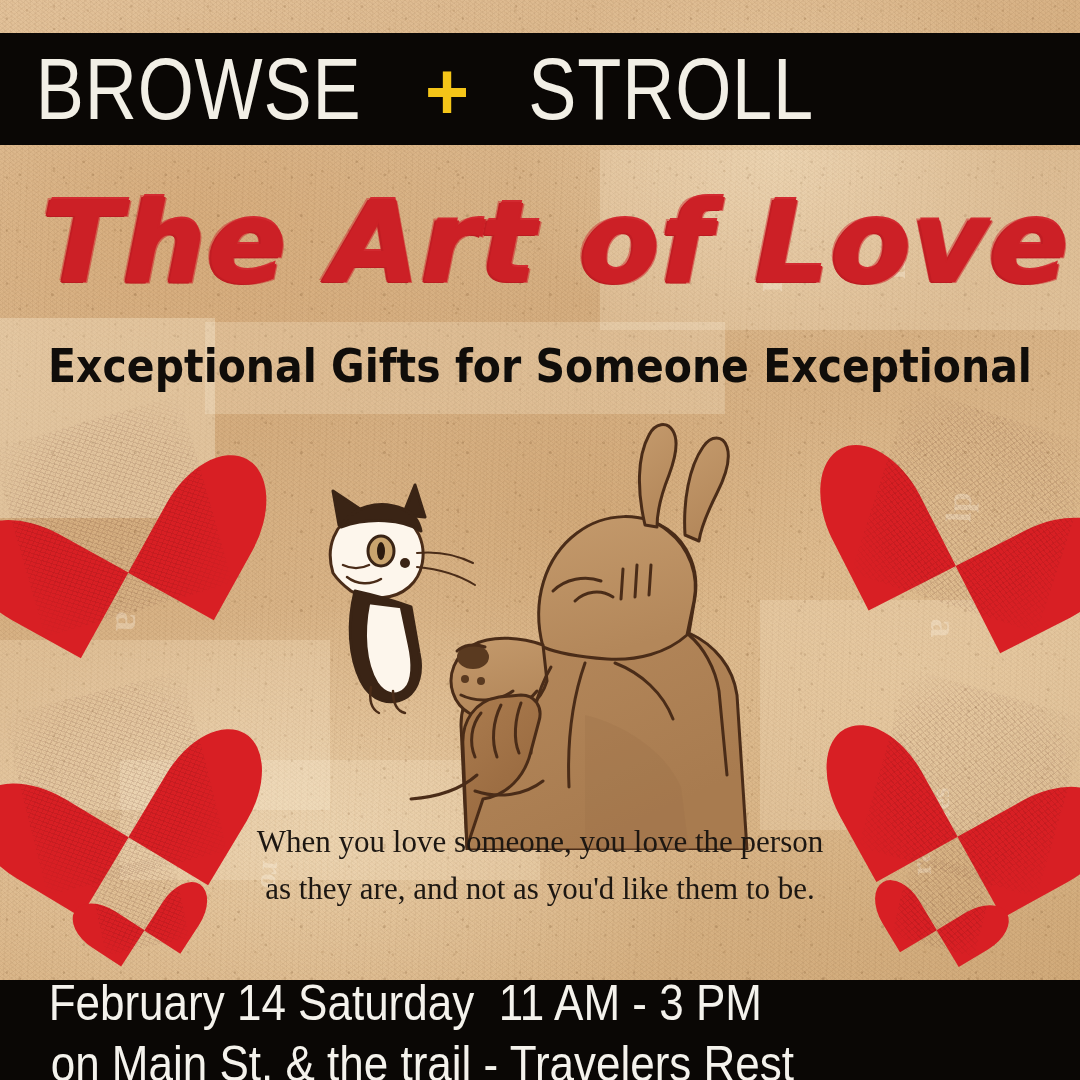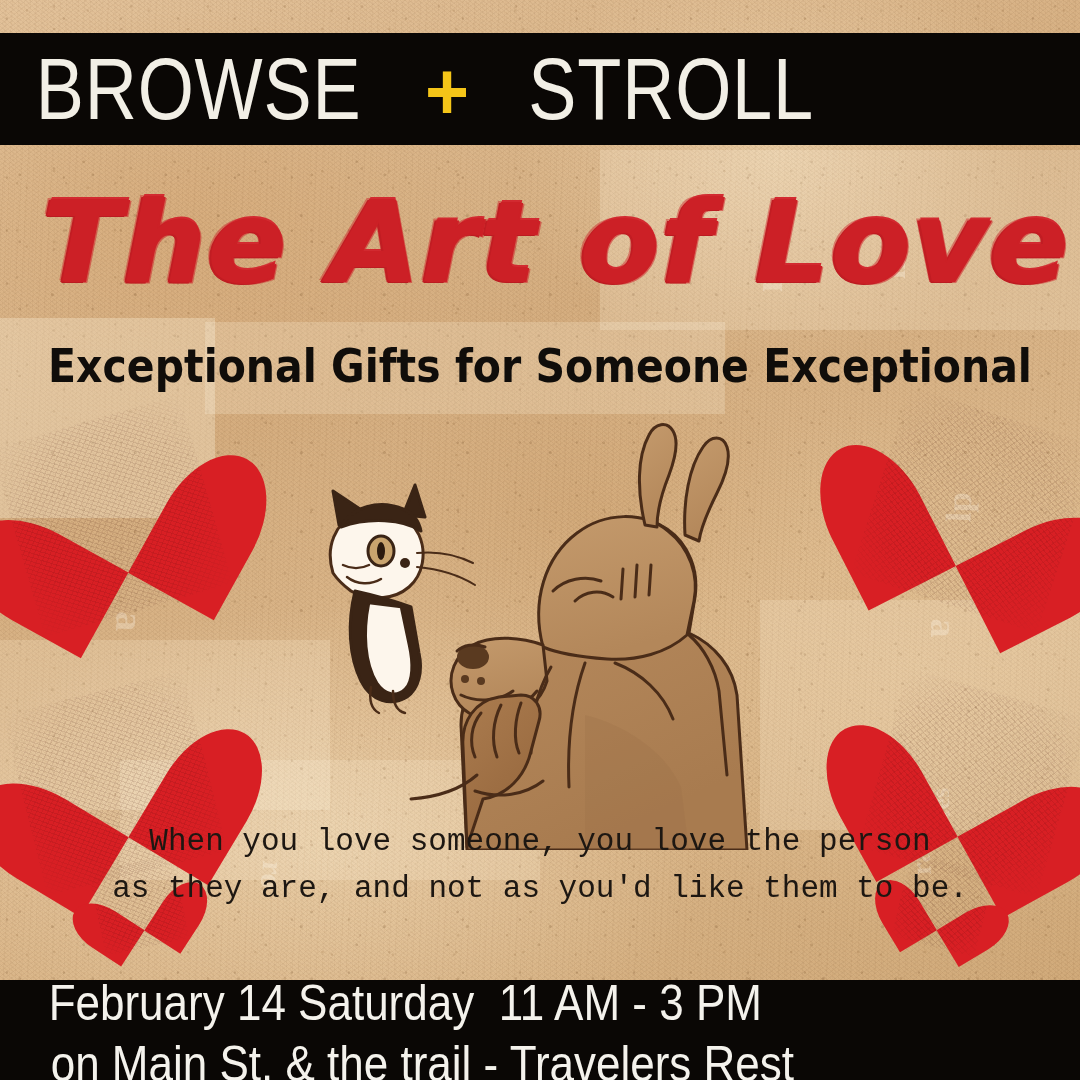--- a/index.html
+++ b/index.html
@@ -223,21 +223,21 @@
   }
   .illustration svg { display: block; width: 100%; height: 100%; }
 
   
   .quote {
     position: absolute;
     left: 0;
     top: 818px;
     width: 1080px;
     text-align: center;
-    font-family: Liberation Mono, monospace;
+    font-family: Liberation Serif, serif;
     font-size: 31px;
     font-weight: 400;
     line-height: 1.52;
     color: #1d1712;
   }
   .quote span { display: block; }
 </style>
 </head>
 <body>
 

